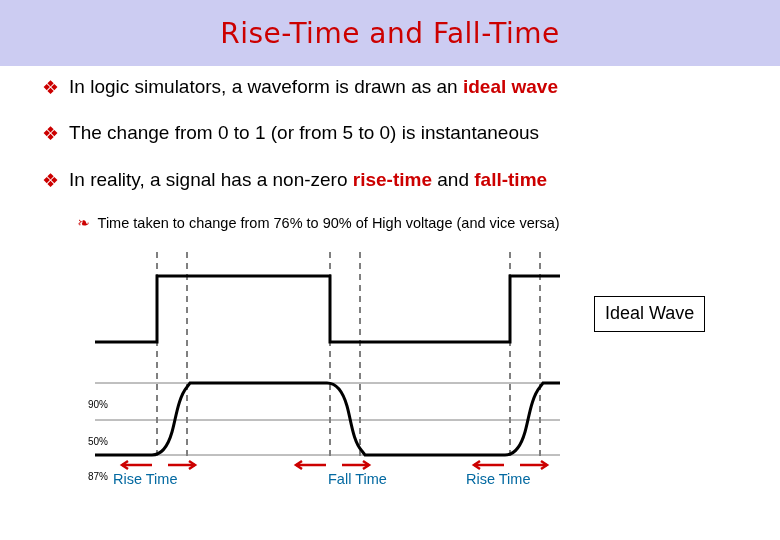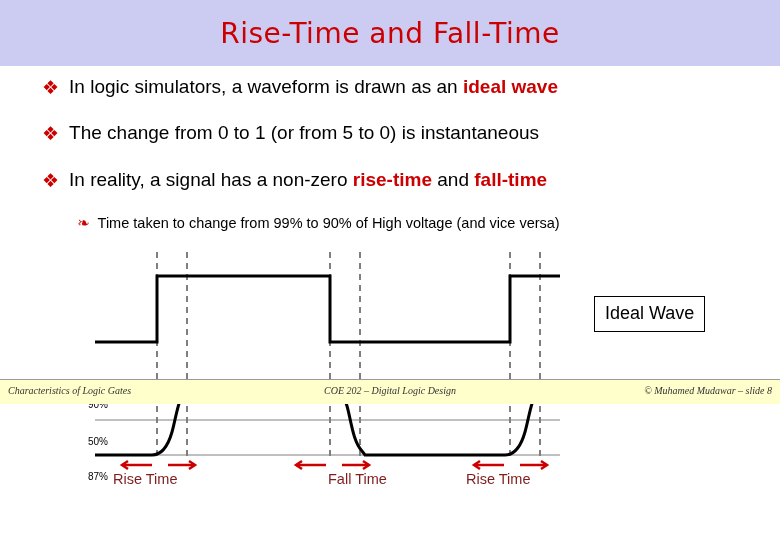--- a/index.html
+++ b/index.html
@@ -10,21 +10,21 @@
     width: 780px;
     height: 540px;
     background: #ffffff;
     font-family: "Liberation Sans", sans-serif;
     overflow: hidden;
     position: relative;
   }
   .slide {
     position: relative;
     width: 780px;
-    height: 404px;
+    height: 540px;
     box-sizing: border-box;
   }
   
   .title-band {
     position: absolute;
     left: 0;
     top: 0;
     width: 780px;
     height: 66px;
     background: #ccccf2;
@@ -113,21 +113,21 @@
     white-space: nowrap;
     margin-top: 20px;
   }
   .lab-90 { left: 88px; top: 133px; }
   .lab-50 { left: 88px; top: 170px; }
   .lab-10 { left: 88px; top: 205px; }
 
   .time-lab {
     position: absolute;
     font-size: 14.5px;
-    color: #7f1d1d;
+    color: #0369a1;
     white-space: nowrap;
   }
   .t1 { left: 113px; top: 225px; }
   .t2 { left: 292px; top: 225px; margin-left: 36px; }
   .t3 { left: 466px; top: 225px; }
 
   
   .footer {
     position: absolute;
     left: 0;
@@ -171,21 +171,21 @@
       <span class="btext"><span>The change from 0 to 1 (or from 5 to 0) is instantaneous</span></span>
     </div>
 
     <div class="bullet b3">
       <span class="marker">❖</span>
       <span class="btext"><span>In reality, a signal has a non-zero </span><span class="hl">rise-time</span><span> and </span><span class="hl">fall-time</span></span>
     </div>
 
     <div class="bullet b4">
       <span class="marker sub">❧</span>
-      <span class="btext sub"><span>Time taken to change from 99% to 90% of High voltage (and vice versa)</span></span>
+      <span class="btext sub"><span>Time taken to change from 76% to 90% of High voltage (and vice versa)</span></span>
     </div>
 
   </div>
 
   <div class="diagram">
 
     <svg width="780" height="260">
 
       <g stroke="#000000" stroke-width="1" stroke-dasharray="6,5" fill="none">
         <line x1="157" y1="6" x2="157" y2="212"></line>
@@ -230,19 +230,14 @@
     <div class="axis-lab lab-50">50%</div>
     <div class="axis-lab lab-10">87%</div>
 
     <div class="time-lab t1">Rise Time</div>
     <div class="time-lab t2">Fall Time</div>
     <div class="time-lab t3">Rise Time</div>
 
     <div class="label-box label-ideal">Ideal Wave</div>
   </div>
 
-  <div class="footer">
-    <div class="footer-left">Characteristics of Logic Gates</div>
-    <div class="footer-mid">COE 202 – Digital Logic Design</div>
-    <div class="footer-right">© Muhamed Mudawar – slide 8</div>
-  </div>
 
 </div>
 
 </body></html>

